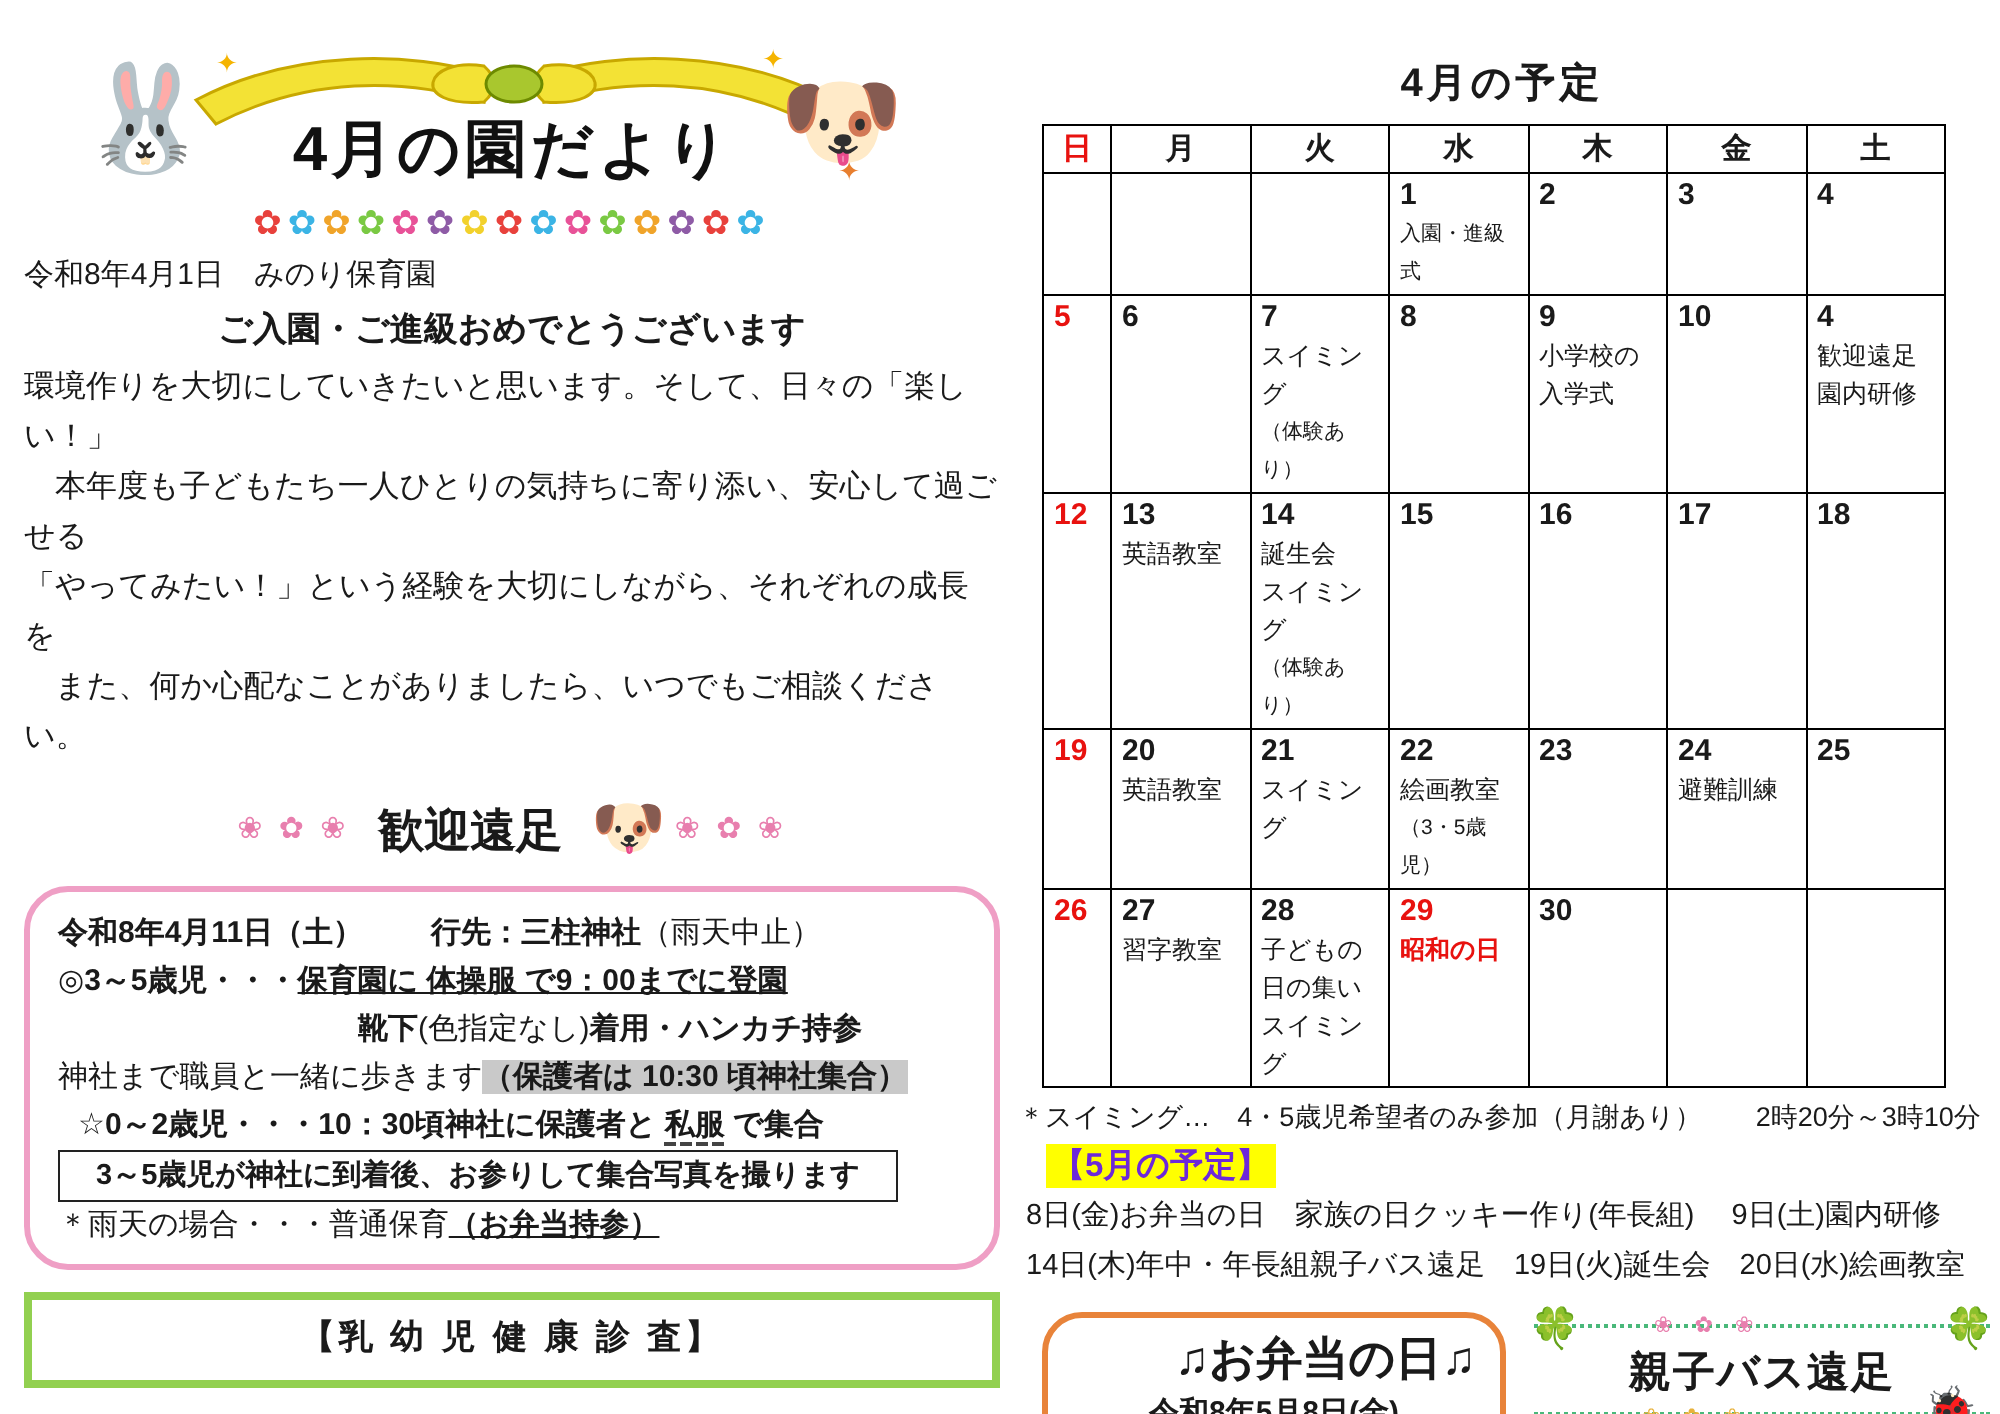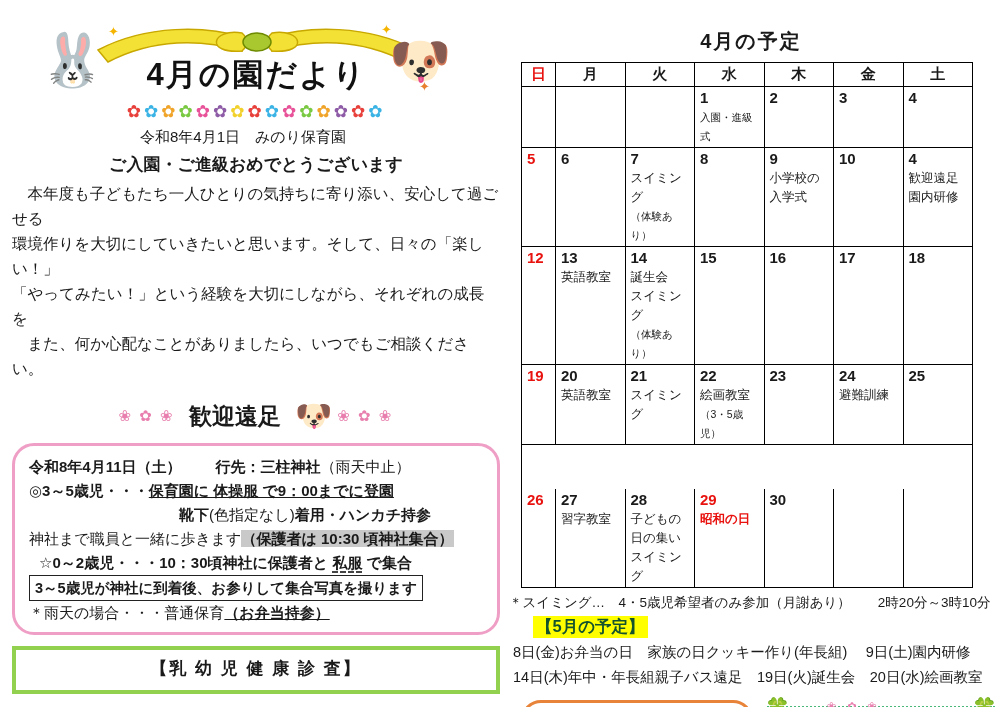--- a/index.html
+++ b/index.html
@@ -14,67 +14,67 @@
   .ribbon-svg { position:absolute; left:80px; top:0; width:330px; height:46px; }
   .bunny { position:absolute; left:28px; top:14px; font-size:52px; line-height:1; }
   .dogchar { position:absolute; right:48px; top:16px; font-size:50px; line-height:1; }
   .banner-title { position:absolute; left:1px; right:0; top:34px; text-align:center;
       font-size:31px; font-weight:bold; letter-spacing:2px; color:#111; }
   .flower-row { position:absolute; left:0; right:0; bottom:0; text-align:center; font-size:17px; letter-spacing:3px; }
   .flower { display:inline-block; }
   .sparkle { position:absolute; color:#f5b400; font-size:13px; }
   .sp1 { left:96px; top:4px; } .sp2 { right:108px; top:2px; } .sp3 { right:70px; bottom:28px; color:#e87f2f;}
 
-  .date-line { text-align:center; padding-right:26px; font-size:15px; margin-top:6px; }
+  .date-line { text-align:left; padding-right:26px; font-size:15px; margin-top:6px; }
   .greet-head { text-align:center; font-size:17px; font-weight:bold; margin-top:6px; }
   .greet-body { margin-top:5px; font-size:15.5px; line-height:25px; }
 
   .badge-row { margin-top:10px; text-align:center; height:48px; line-height:48px; }
   .badge-flowers { color:#e87fae; font-size:15px; letter-spacing:2px; vertical-align:middle; }
   .badge-text { font-size:23px; font-weight:bold; margin:0 10px; vertical-align:middle; }
   .badge-dog { font-size:30px; vertical-align:middle; }
 
   .pink-box { margin-top:4px; border:3px solid #ef9fc5; border-radius:22px; padding:9px 14px 7px 14px;
       font-size:15px; line-height:24px; }
   .pink-box .b { font-weight:bold; }
   .u { text-decoration:underline; }
   .u-dash { border-bottom:2px dashed #444; }
   .gap { display:inline-block; width:34px; }
   .hl-gray { background:#c9c9c9; font-weight:bold; }
   .indent1 { padding-left:150px; }
   .indent2 { padding-left:10px; }
-  .boxed-line { display:inline-block; border:1.5px solid #222; padding:0 5px; font-weight:bold; font-size:14.5px; }
+  .boxed-line { display:inline-block; border:1.5px solid #222; padding:0 18px; font-weight:bold; font-size:14.5px; }
 
   .green-box { margin-top:11px; border:4px solid #92d050; padding:7px 12px 6px 12px; font-size:15px; line-height:23.5px; }
   .green-box .title { text-align:center; font-size:17px; font-weight:bold; letter-spacing:2px; margin-bottom:3px; }
 
   
   .right-col { position:absolute; left:505px; top:0; width:492px; }
   .cal-title { text-align:center; font-size:20px; font-weight:bold; margin-top:28px; letter-spacing:2px; }
 
   .cal-wrap { margin:7px 24px 0 16px; border:1px solid #000; }
   .cal-row { display:flex; }
   .cal-cell { border-right:1px solid #000; border-bottom:1px solid #000; flex:1; padding:1px 5px; overflow:hidden; }
   .cal-cell:last-child { border-right:none; }
   .cal-row:last-child .cal-cell { border-bottom:none; }
   .cal-cell.head { text-align:center; font-weight:bold; font-size:15px; padding:2px 0; }
   .cal-row .cal-cell:first-child { flex:0 0 34px; }
   .cal-row.r0 .cal-cell { min-height:52px; }
   .cal-row.r1 .cal-cell { min-height:65px; }
   .cal-row.r2 .cal-cell { min-height:83px; }
   .cal-row.r3 .cal-cell { min-height:65px; }
-  .cal-row.r4 .cal-cell { min-height:84px;margin-top:44px; }
+  .cal-row.r4 .cal-cell { min-height:84px; }
   .day { font-size:15px; font-weight:600; line-height:20px; }
   .ev { font-size:12.5px; line-height:19px; }
   .ev.small { font-size:10.5px; }
   .red { color:#e8120f; }
   .bold { font-weight:bold; }
 
   .swim-note { margin:6px 0 0 4px; font-size:13.5px; }
-  .may-head { display:inline-block; margin:4px 0 0 28px; padding:0 3px; background:#ffff00; color:#14532d;
+  .may-head { display:inline-block; margin:4px 0 0 18px; padding:0 3px; background:#ffff00; color:#6d28d9;
       font-weight:bold; font-size:16.5px; }
   .may-line { margin:3px 0 0 8px; font-size:14.5px; line-height:22px; }
 
   .bottom-row { display:flex; margin-top:12px; }
   .bento-box { position:relative; width:232px; margin-left:16px; border:3px solid #e8833a; border-radius:20px;
       padding:8px 12px 10px 12px; font-size:14.5px; line-height:24px; }
   .bento-box .title { text-align:right; font-weight:bold; font-size:23px; }
   .bento-box .date { text-align:center; font-weight:bold; font-size:15px; text-decoration:underline; margin:4px 0 2px 0; }
 
   .bus-sec { width:228px; margin-left:14px; }
@@ -109,22 +109,22 @@
       <span class="dogchar">🐶</span>
       <div class="banner-title">4月の園だより</div>
       <div class="flower-row" id="flower-row"><span class="flower" style="color: rgb(232, 65, 60);">✿</span><span class="flower" style="color: rgb(59, 180, 229);">✿</span><span class="flower" style="color: rgb(240, 164, 42);">✿</span><span class="flower" style="color: rgb(122, 201, 67);">✿</span><span class="flower" style="color: rgb(232, 82, 152);">✿</span><span class="flower" style="color: rgb(142, 91, 166);">✿</span><span class="flower" style="color: rgb(242, 209, 44);">✿</span><span class="flower" style="color: rgb(232, 65, 60);">✿</span><span class="flower" style="color: rgb(59, 180, 229);">✿</span><span class="flower" style="color: rgb(232, 82, 152);">✿</span><span class="flower" style="color: rgb(122, 201, 67);">✿</span><span class="flower" style="color: rgb(240, 164, 42);">✿</span><span class="flower" style="color: rgb(142, 91, 166);">✿</span><span class="flower" style="color: rgb(232, 65, 60);">✿</span><span class="flower" style="color: rgb(59, 180, 229);">✿</span></div>
     </div>
 
     <div class="date-line">令和8年4月1日　みのり保育園</div>
 
     <div class="greet-head">ご入園・ご進級おめでとうございます</div>
 
     <div class="greet-body">
+      <div>環境作りを大切にしていきたいと思います。そして、日々の「楽しい！」</div>
       <div>　本年度も子どもたち一人ひとりの気持ちに寄り添い、安心して過ごせる</div>
-      <div>環境作りを大切にしていきたいと思います。そして、日々の「楽しい！」</div>
       <div>「やってみたい！」という経験を大切にしながら、それぞれの成長を</div>
       <div>　また、何か心配なことがありましたら、いつでもご相談ください。</div>
     </div>
 
     <div class="badge-row">
       <span class="badge-flowers">❀ ✿ ❀</span>
       <span class="badge-text">歓迎遠足</span>
       <span class="badge-dog">🐶</span>
       <span class="badge-flowers">❀ ✿ ❀</span>
     </div>

